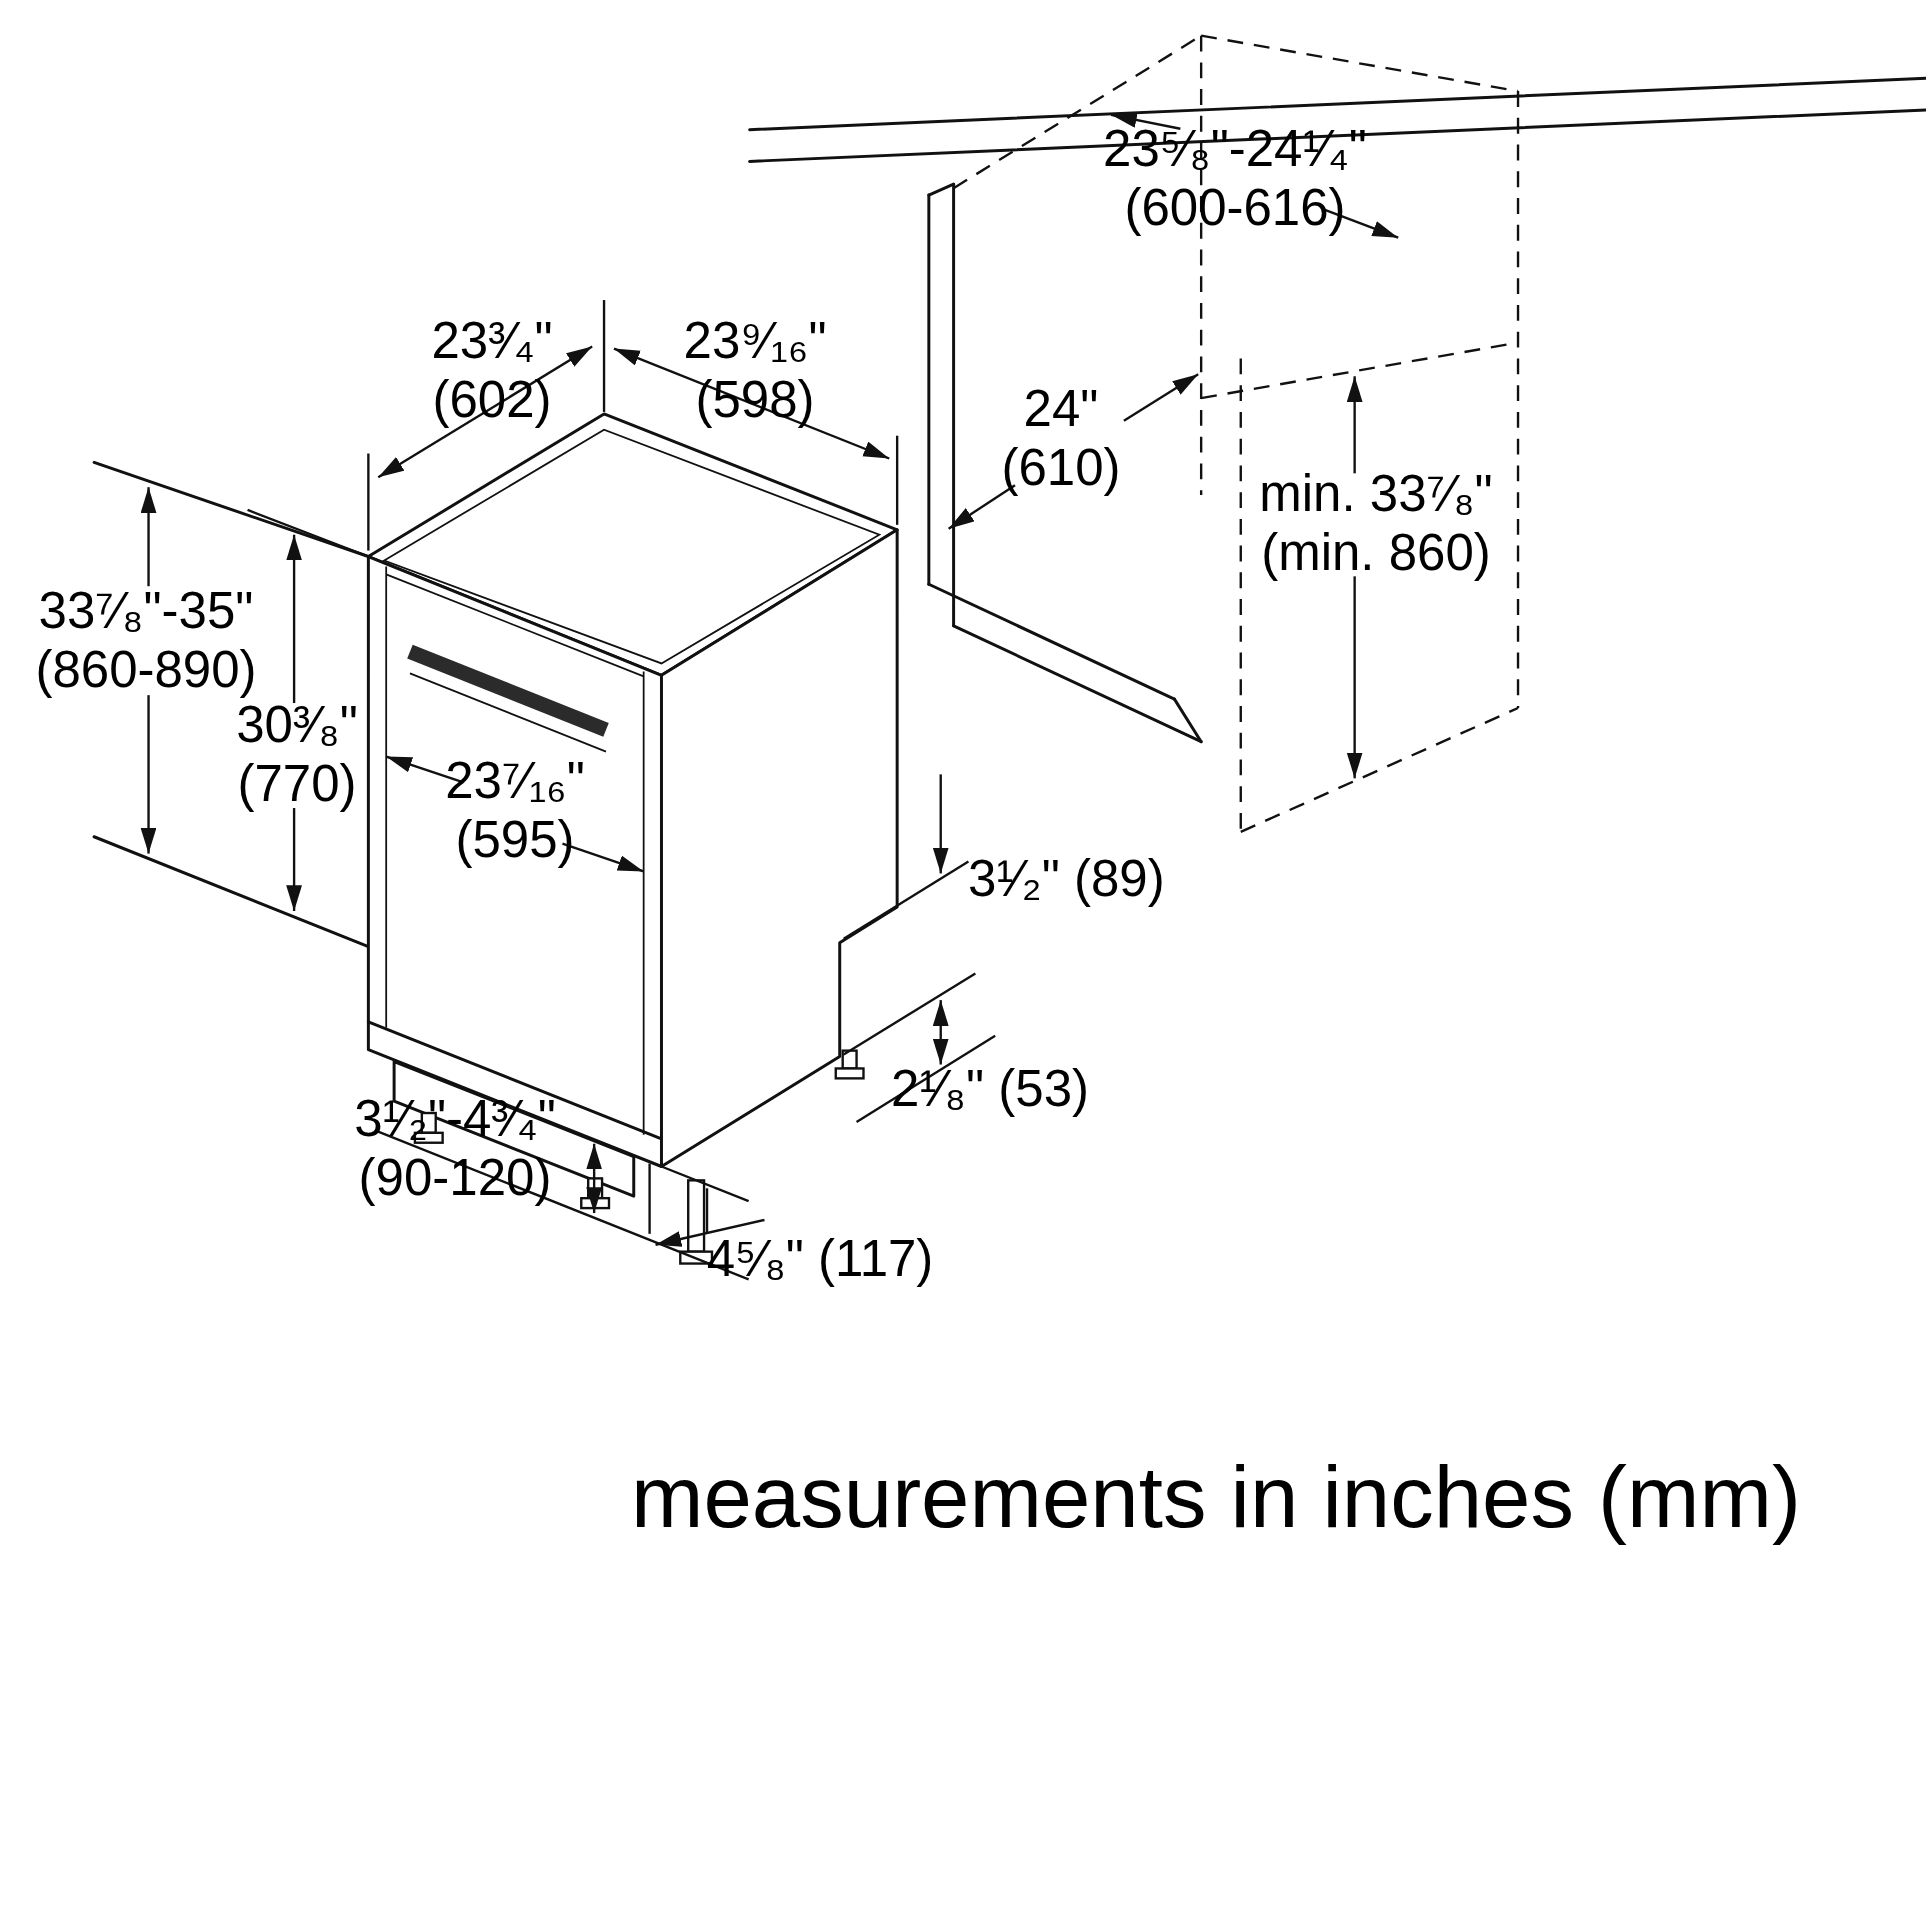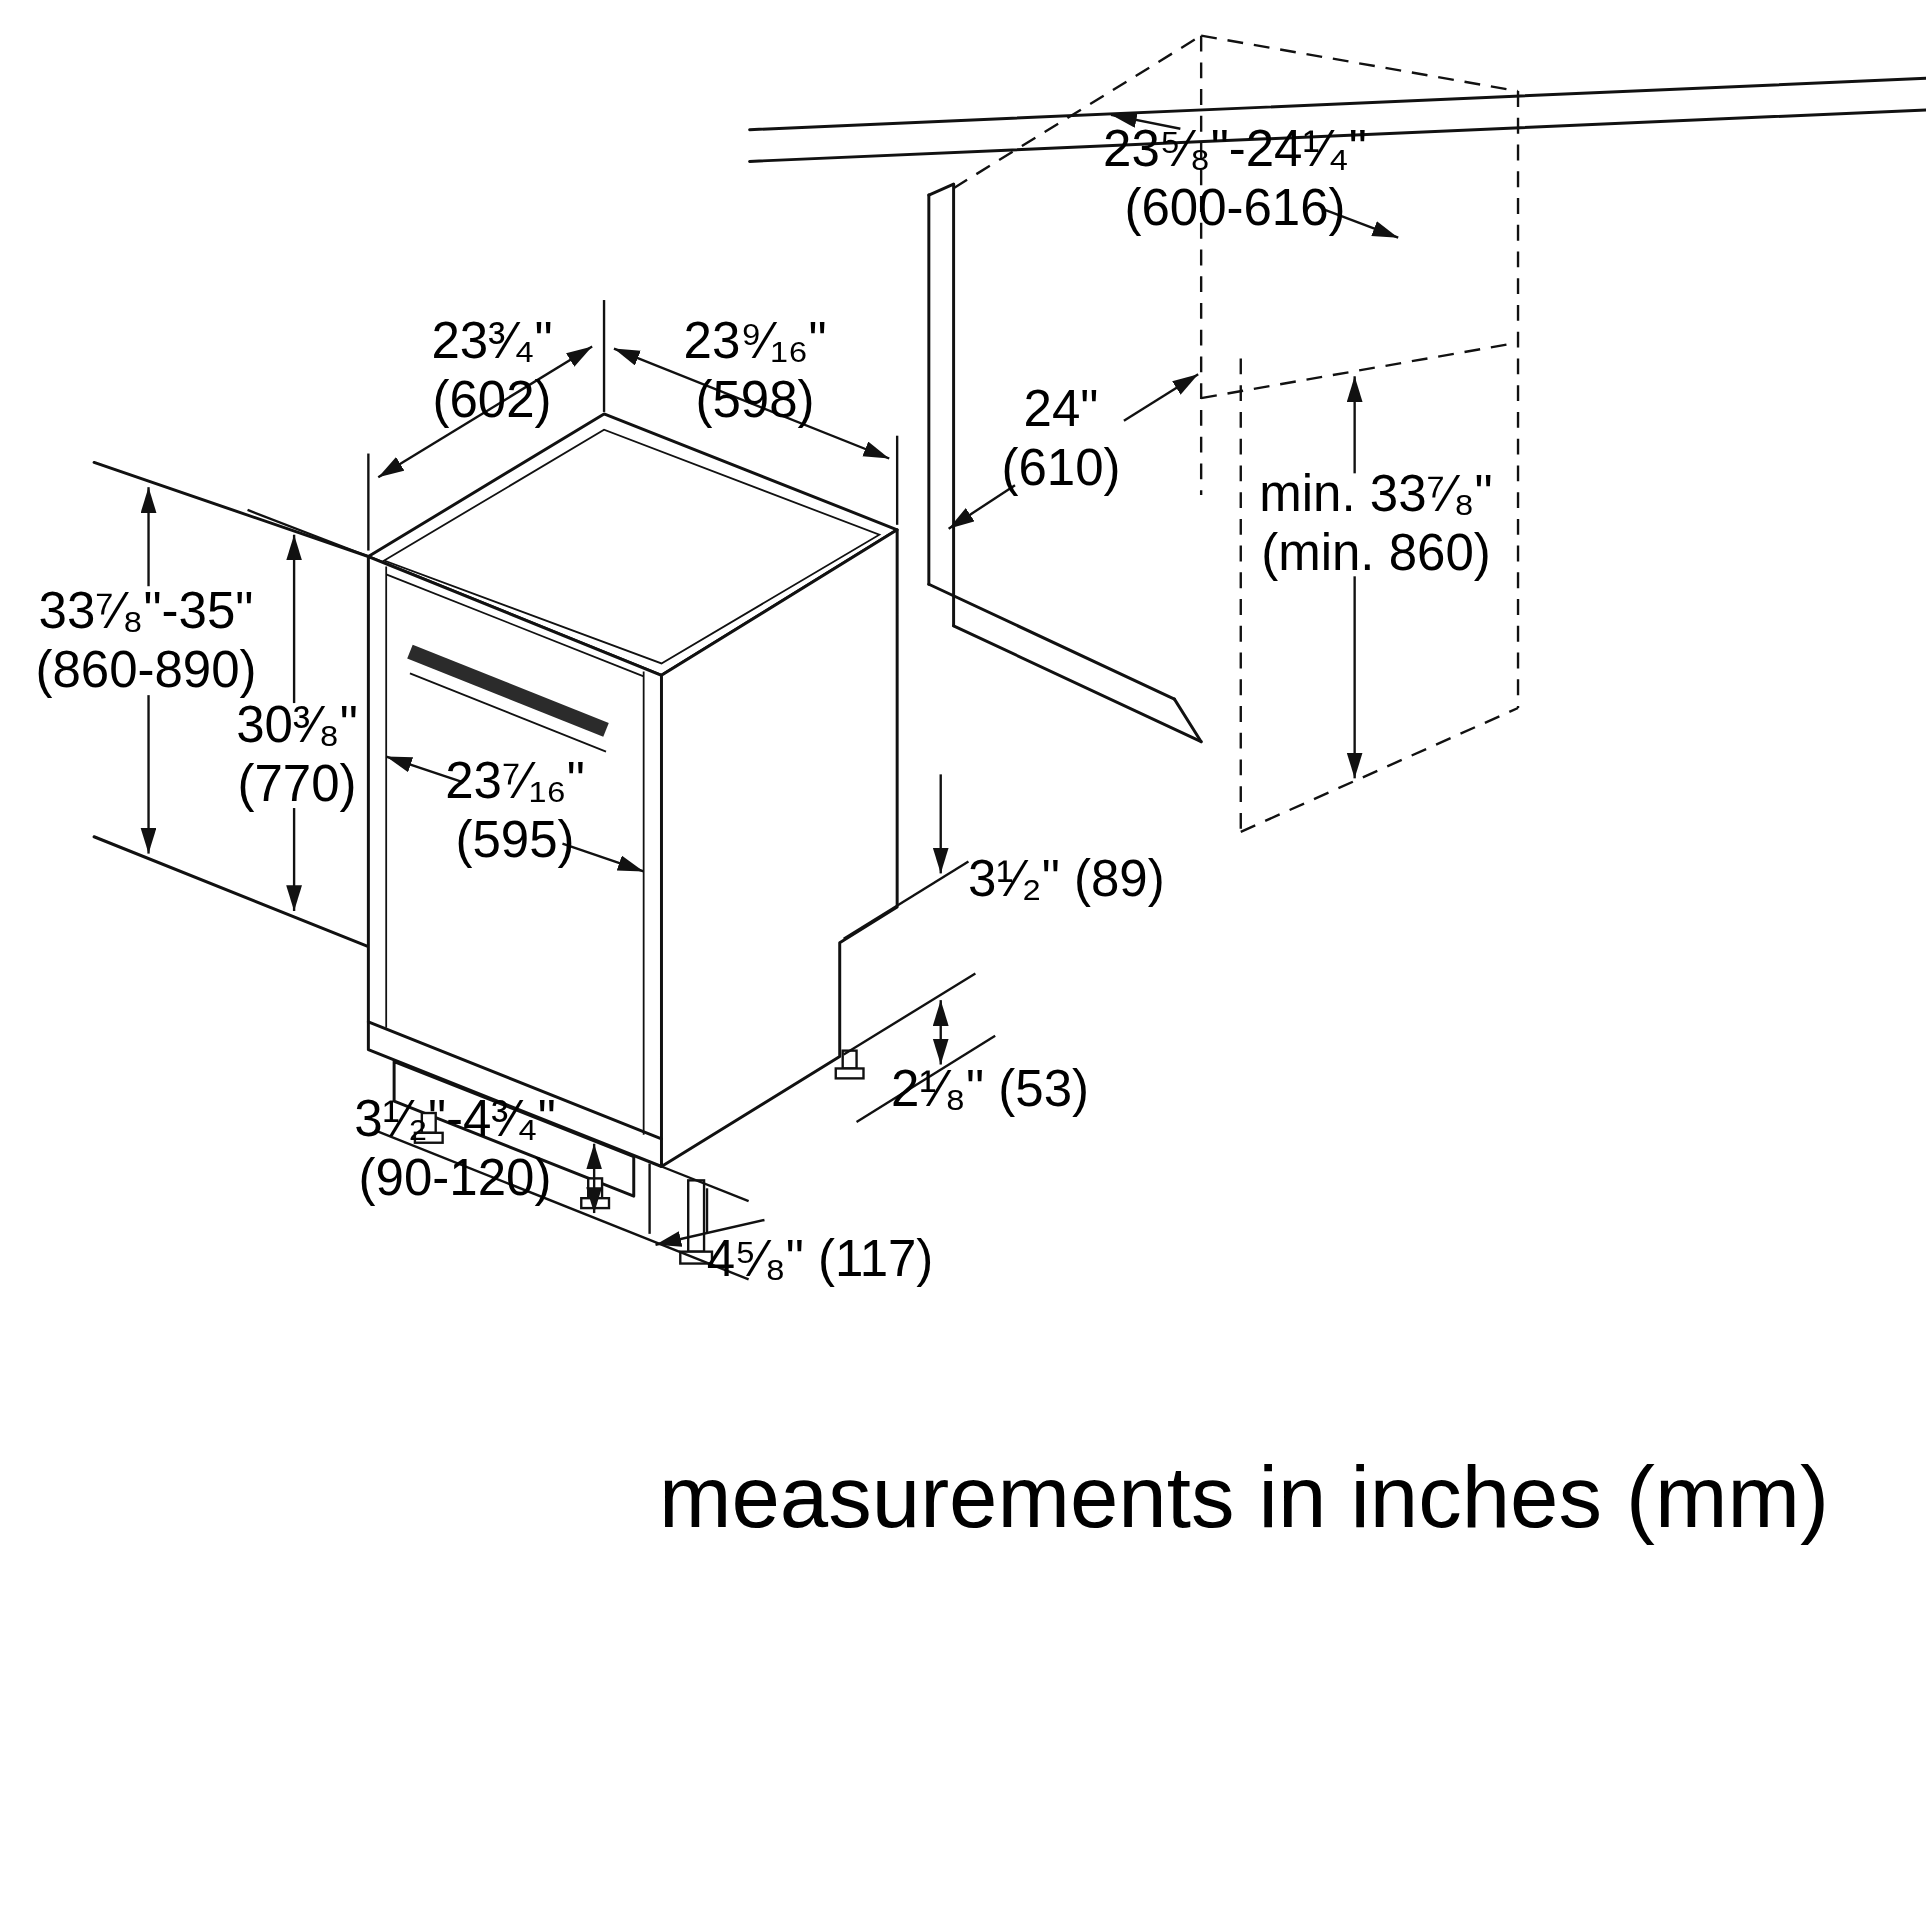--- a/index.html
+++ b/index.html
@@ -24,21 +24,20 @@
   .lbl-left{
     transform:translate(0,-50%);
     text-align:left;
   }
   .caption{
     position:absolute;
     transform:translate(-50%,-50%);
     font-size:87px;
     white-space:nowrap;
     color:#000;
-    margin-left:28px;
   }
   .obj{stroke:#111;stroke-width:3;fill:none;stroke-linejoin:round;stroke-linecap:round;}
   .objfill{stroke:#111;stroke-width:3;fill:#ffffff;stroke-linejoin:round;}
   .thin{stroke:#111;stroke-width:1.8;fill:none;}
   .dim{stroke:#111;stroke-width:2.4;fill:none;}
   .dash{stroke:#111;stroke-width:2.4;fill:none;stroke-dasharray:16 11;}
   .handle{stroke:#2b2b2b;stroke-width:15;}
   .foot{fill:#ffffff;stroke:#111;stroke-width:2.4;}
 </style>
 </head>

